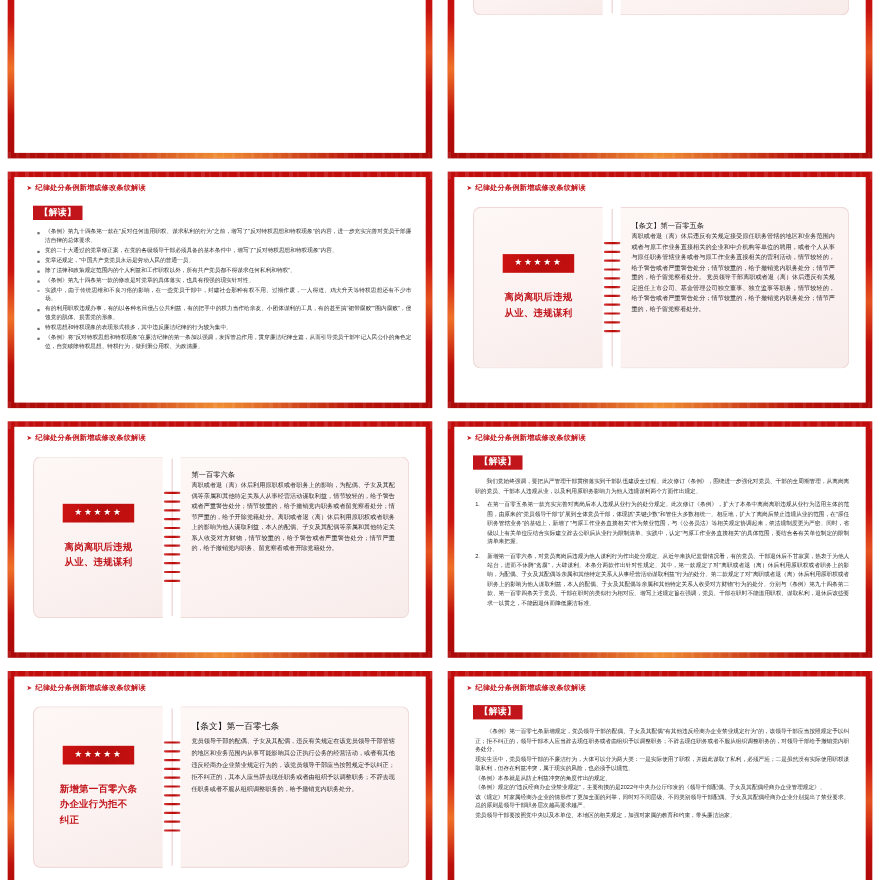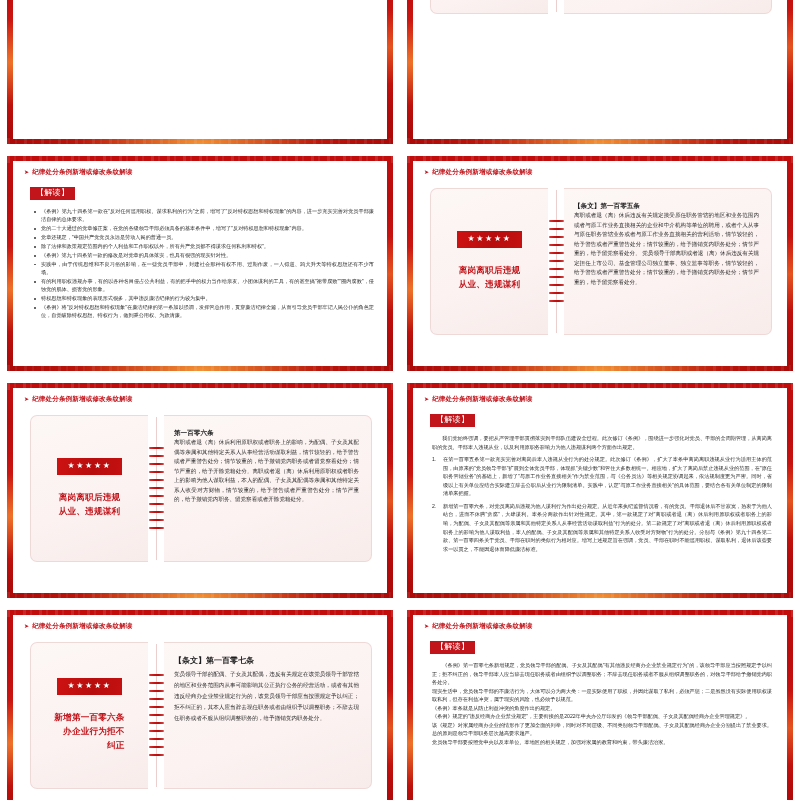--- a/index.html
+++ b/index.html
@@ -73,21 +73,21 @@
     line-height: 1;
   }
   .head-arrow { color:#c1151b; font-size:6px; line-height:1; }
 
   
   .jiedu-badge {
     display:inline-block;
     margin: 11px 0 7px 6px;
     background:#c1151b;
     color:#fff;
-    font-size:8px; font-weight:400;
+    font-size:8px; font-weight:700;
     padding: 2.5px 6px 3px 6px;
     letter-spacing:.3px;
     line-height:1;
   }
   .bullets { list-style:none; margin: 0 2px 0 8px; }
   .bullets li {
     position:relative;
     padding-left: 9px;
     font-size: 5.15px;
     line-height: 1.62;
@@ -149,21 +149,21 @@
     padding: 4.5px 11px 5px 11px;
     line-height:1;
     margin-bottom: 16px;
     white-space: nowrap;
   }
   .cat-title {
     color:#c1151b;
     font-weight:700;
     font-size: 8.6px;
     line-height: 1.58;
-    text-align:right;
+    text-align:left;
     letter-spacing:.2px;
   }
   .spine {
     width: 16px; height:100%;
     position:relative;
     display:flex; flex-direction:column;
     align-items:center; justify-content:center;
     gap: 5.4px;
     background: transparent;
   }
@@ -181,21 +181,21 @@
   }
   .book-right {
     flex: 1;
     border-top-left-radius:0; border-bottom-left-radius:0;
     border-left:none;
     padding: 12px 12px 10px 10px;
     overflow:hidden;
   }
   .art-head {
     font-size: 6.6px;
-    font-weight:700;
+    font-weight:400;
     color:#1d1d1d;
     line-height:1.5;
     margin-bottom:.5px;
   }
   .art-body {
     font-size: 5.55px;
     line-height: 1.72;
     color:#2b2b2b;
     text-align: justify;
   }

